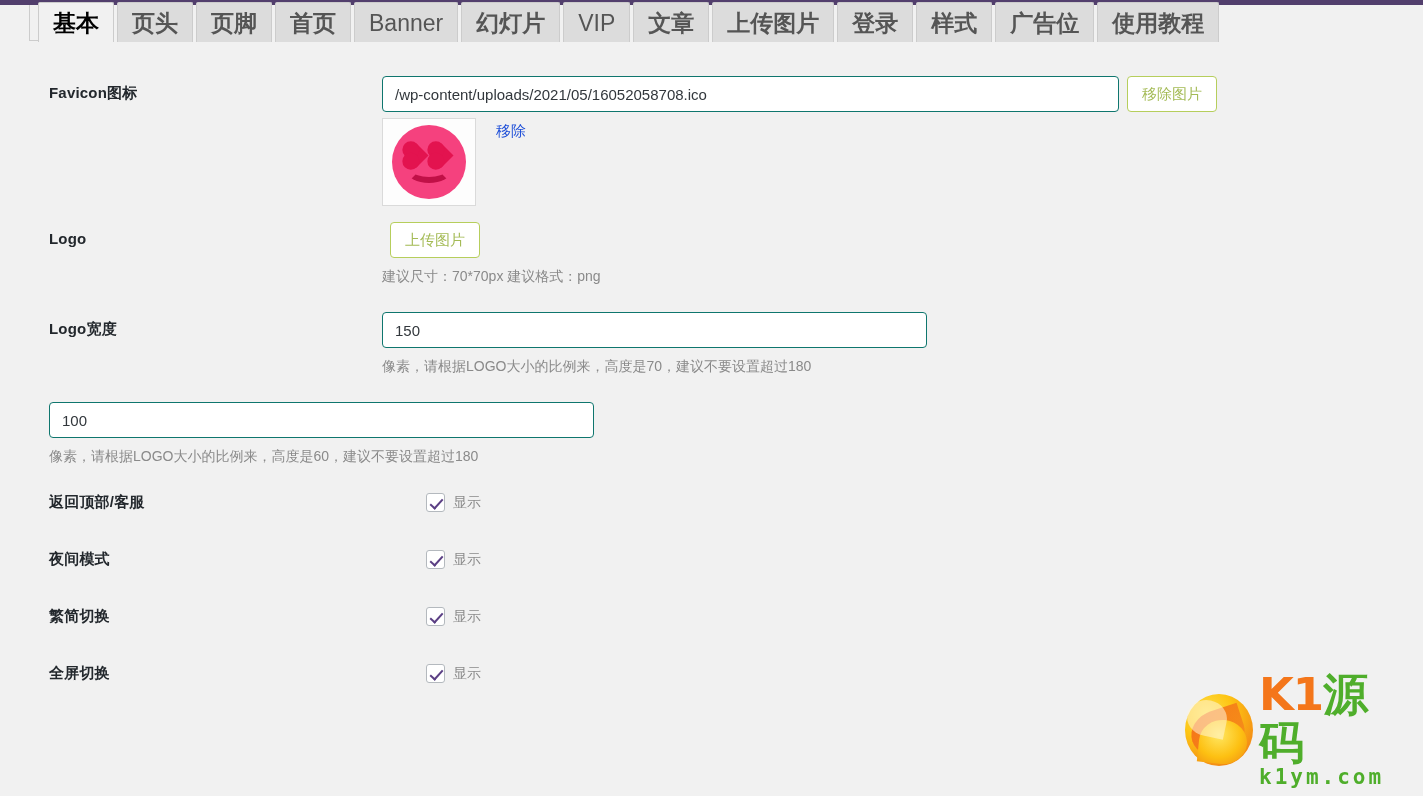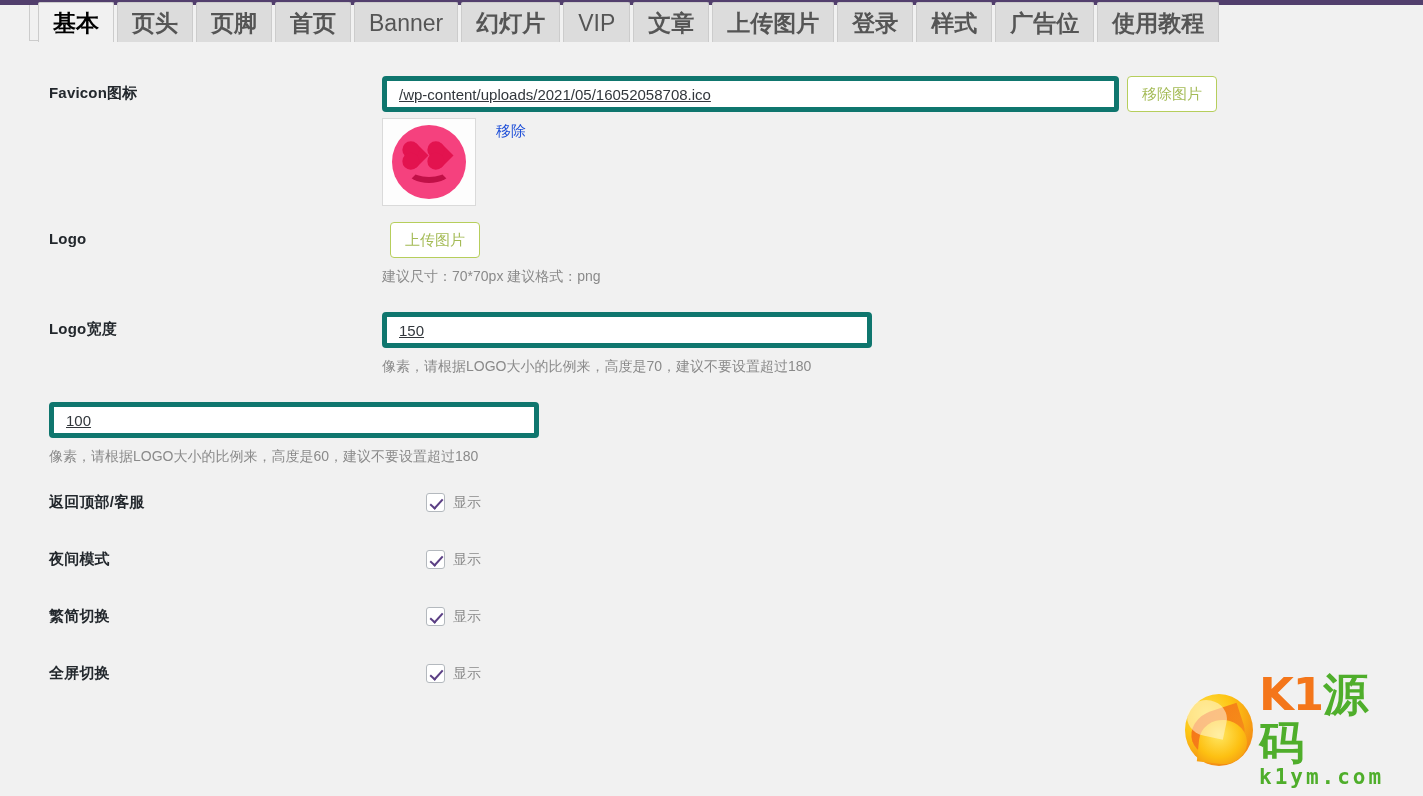--- a/index.html
+++ b/index.html
@@ -89,33 +89,32 @@
     color: #23282d;
     padding-top: 8px;
     letter-spacing: 0.2px;
   }
   .row-field { flex: 1 1 auto; }
 
   .field-line { display: flex; align-items: center; }
 
   input[type=text] {
     height: 36px;
-    border: 5px solid #0f766e;
+    border: 1px solid #0f766e;
     border-radius: 4px;
     background: #fff;
     padding: 0 12px;
     font-size: 15px;
     color: #32373c;
     font-family: "Liberation Sans", "DejaVu Sans", sans-serif;
     outline: none;
-    text-decoration: underline;
   }
   input[type=text]::placeholder { color: #72777c; }
   .w-wide { width: 737px; }
-  .w-mid  { width: 490px; }
+  .w-mid  { width: 545px; }
 
   .btn-green {
     margin-left: 8px;
     height: 36px;
     line-height: 34px;
     padding: 0 14px;
     border: 1px solid #b6ce5c;
     border-radius: 4px;
     background: #fff;
     color: #a4bb56;

